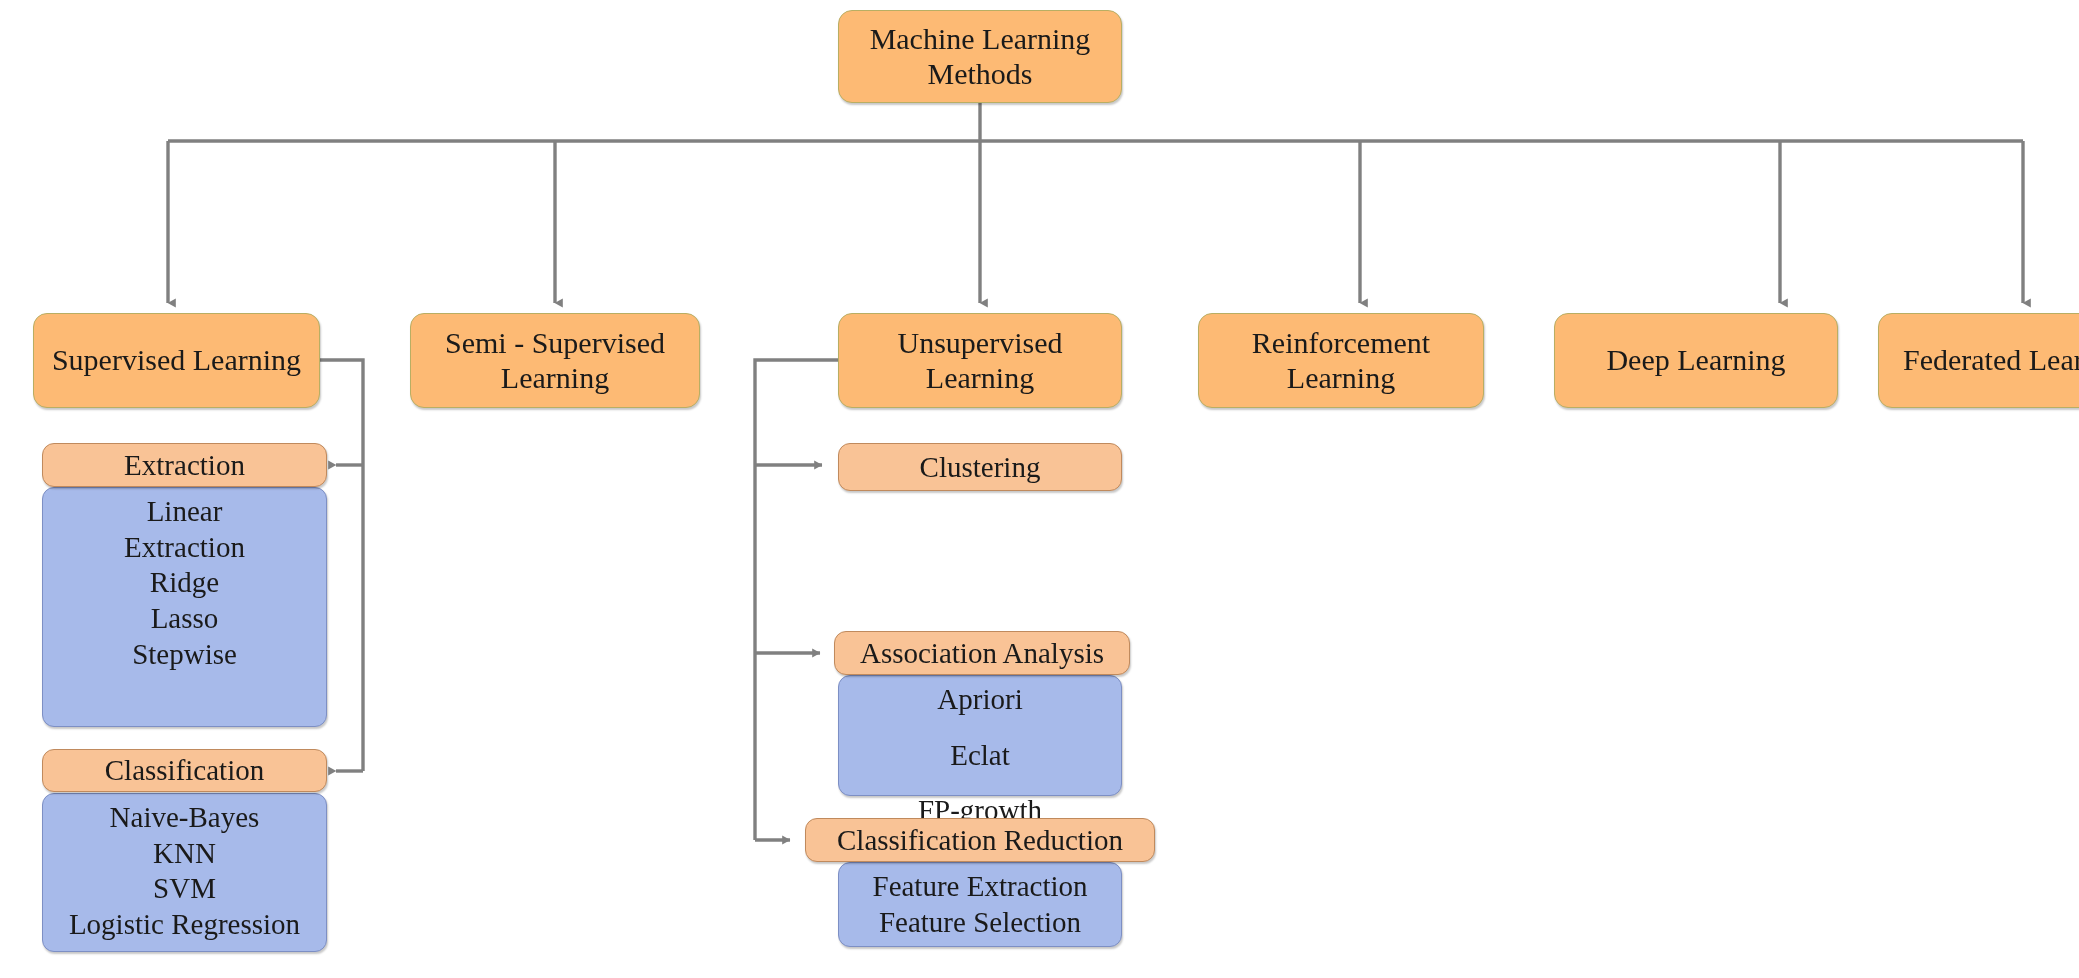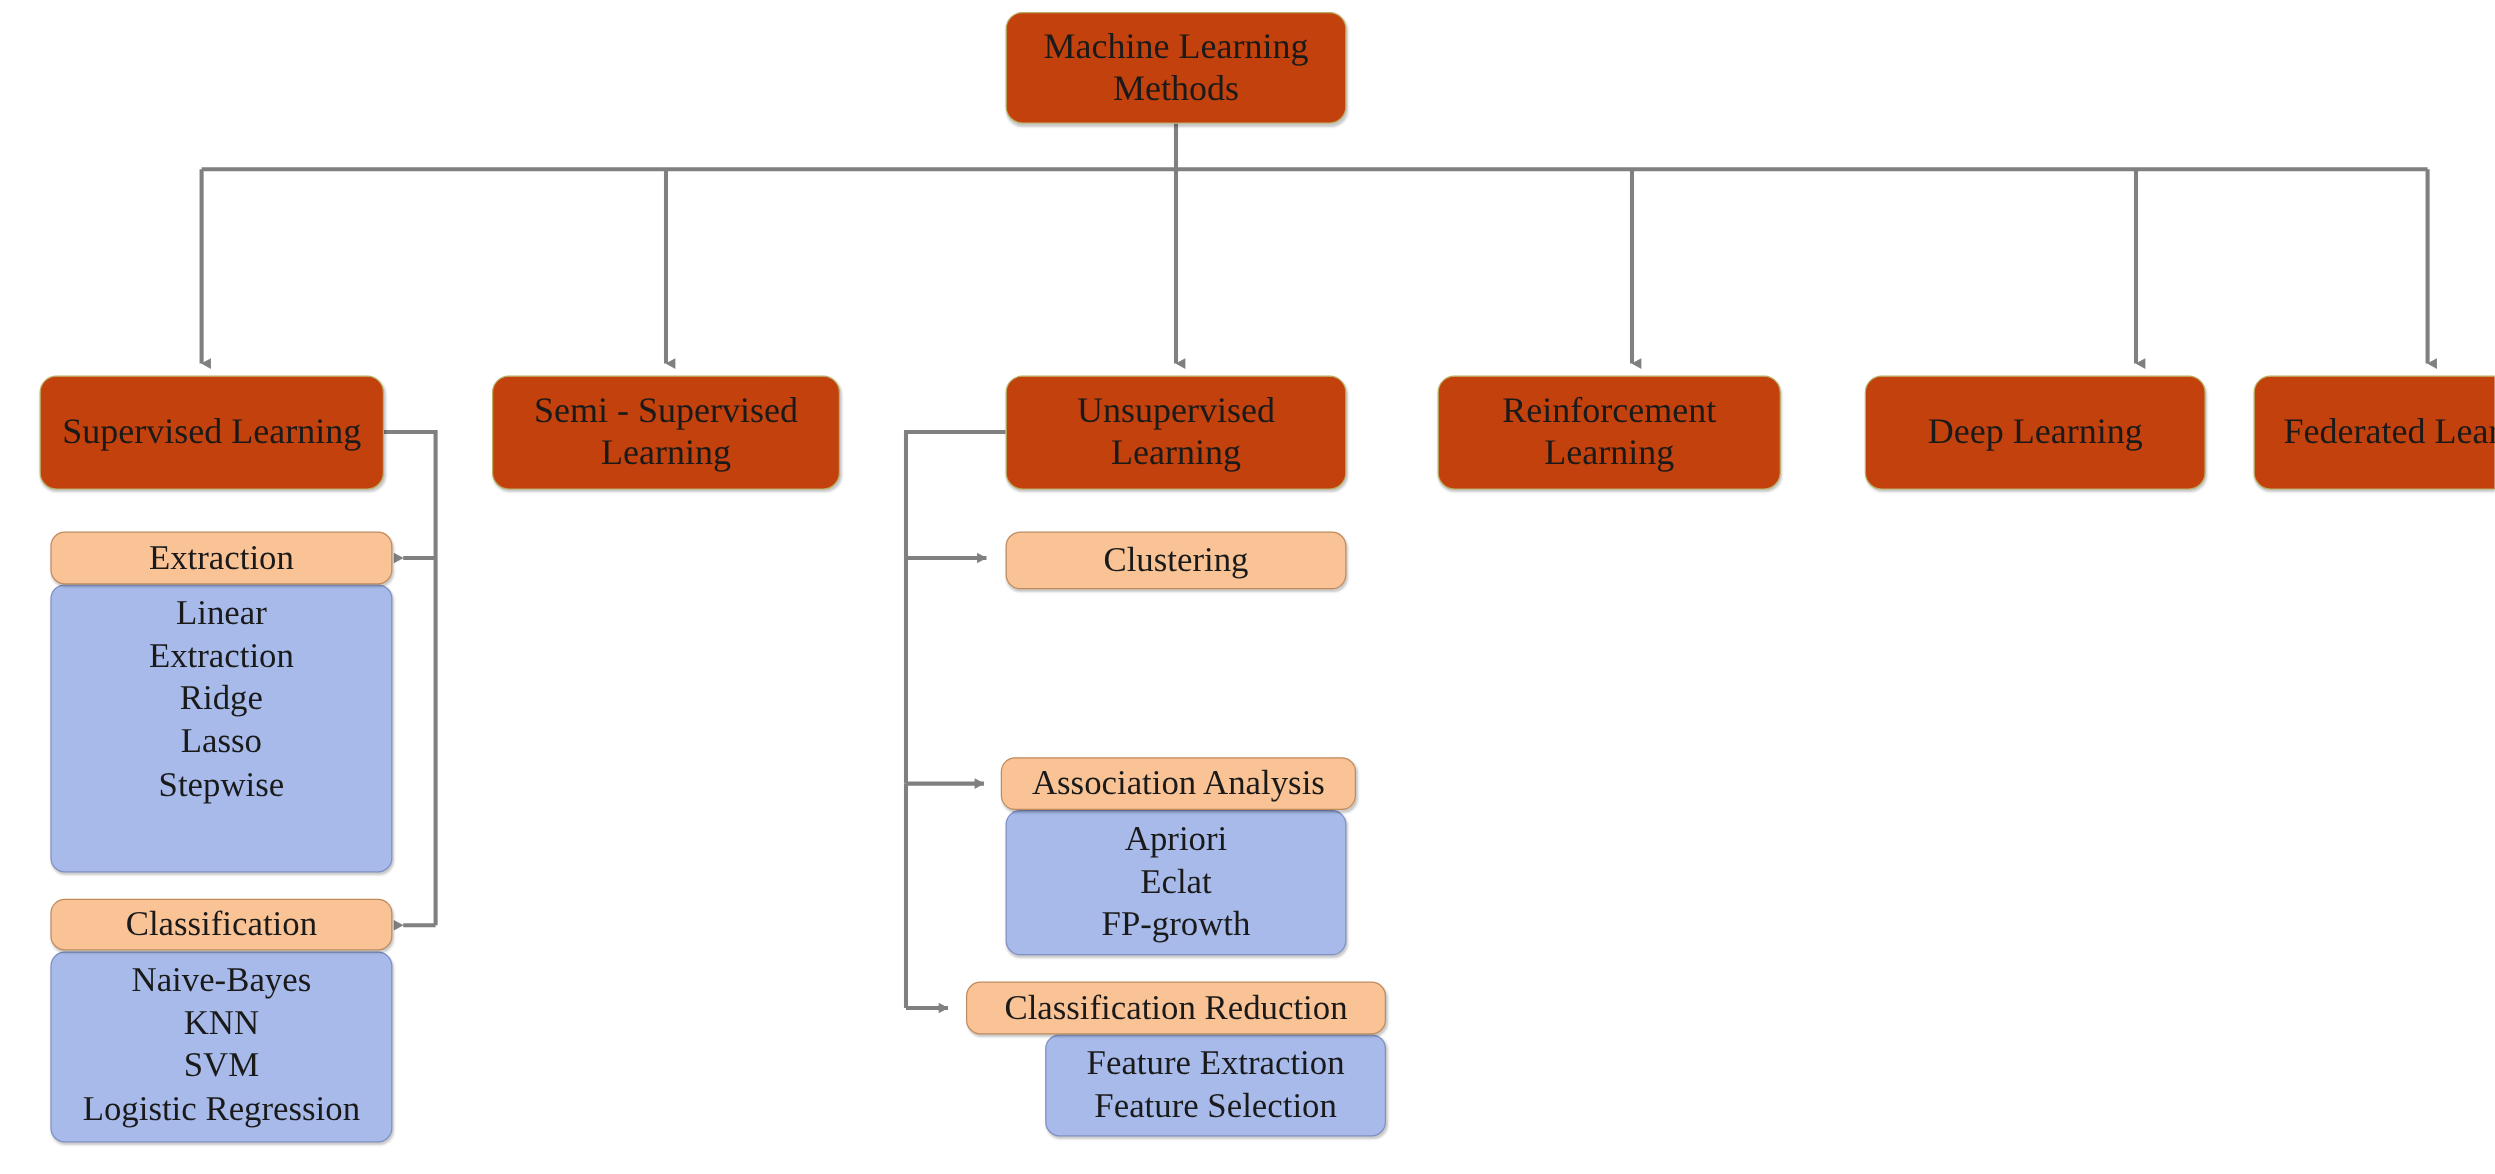--- a/index.html
+++ b/index.html
@@ -34,21 +34,21 @@
     justify-content: center;
     text-align: center;
     border: 1px solid #9a9a86;
     border-radius: 14px;
     line-height: 1.16;
     white-space: pre-line;
     box-shadow: 1px 2px 2px rgba(0,0,0,0.22);
     z-index: 3;
   }
   .node.top {
-    background: #c2410c;
+    background: #fdba74;
     border-color: #b9ae63;
     font-size: 30px;
     padding: 4px 10px;
   }
   .cat-header {
     position: absolute;
     box-sizing: border-box;
     display: flex;
     align-items: center;
     justify-content: center;
@@ -158,25 +158,25 @@
   <div class="cat-body" style="left:42px; top:793px; width:285px; height:159px;">
     <span class="li">Naive-Bayes</span>
     <span class="li">KNN</span>
     <span class="li">SVM</span>
     <span class="li">Logistic Regression</span>
   </div>
 
   <div class="cat-header" style="left:838px; top:443px; width:284px; height:48px;">Clustering</div>
 
   <div class="cat-header" style="left:834px; top:631px; width:296px; height:44px;">Association Analysis</div>
-  <div class="cat-body" style="left:838px; top:675px; width:284px; height:121px;">
+  <div class="cat-body" style="left:838px; top:675px; width:284px; height:121px;gap:20px;">
     <span class="li">Apriori</span>
     <span class="li">Eclat</span>
     <span class="li">FP-growth</span>
   </div>
 
   <div class="cat-header" style="left:805px; top:818px; width:350px; height:44px;">Classification Reduction</div>
-  <div class="cat-body" style="left:838px; top:862px; width:284px; height:85px;margin-left:33px;">
+  <div class="cat-body" style="left:838px; top:862px; width:284px; height:85px;">
     <span class="li">Feature Extraction</span>
     <span class="li">Feature Selection</span>
   </div>
 
 </div>
 
 </body></html>

